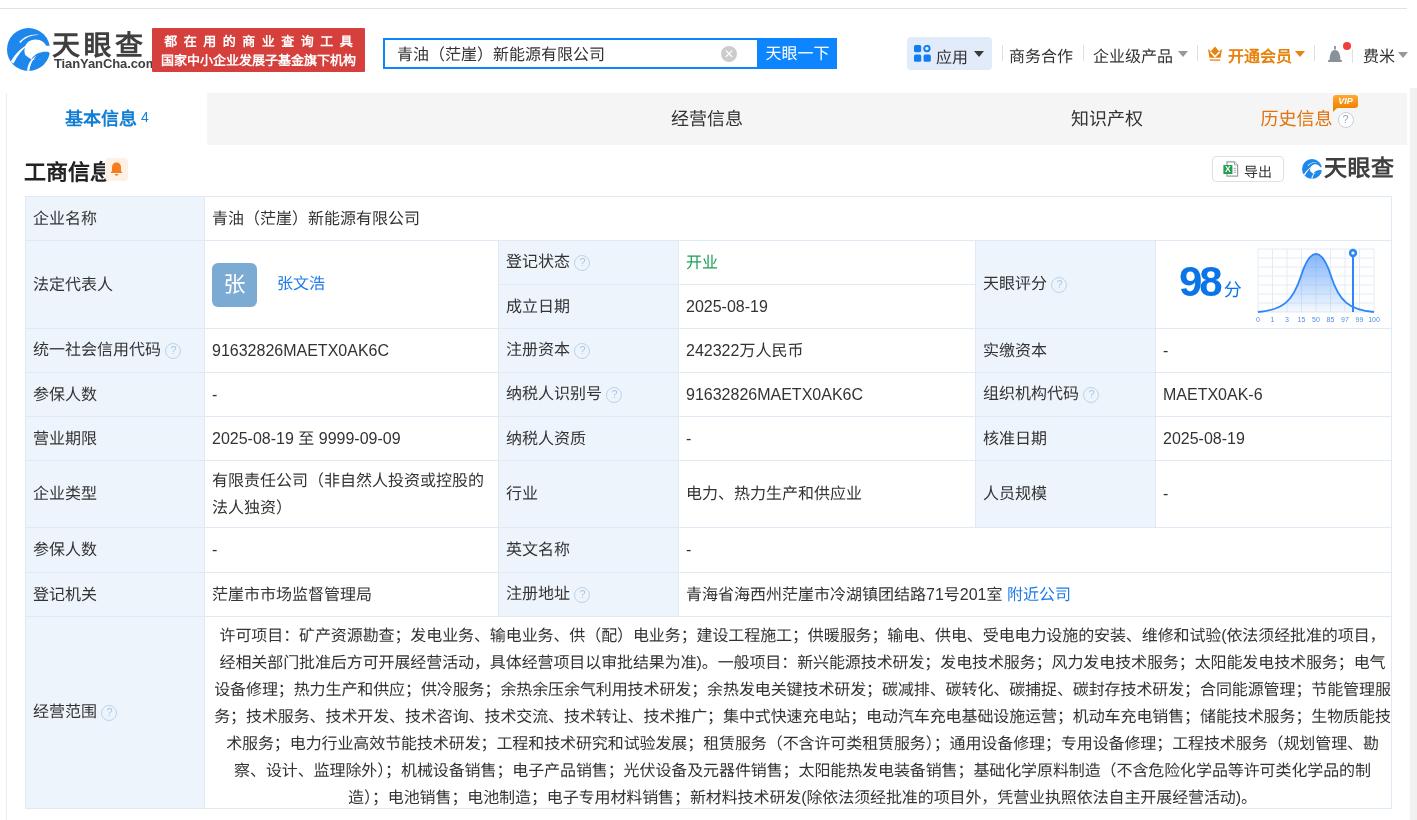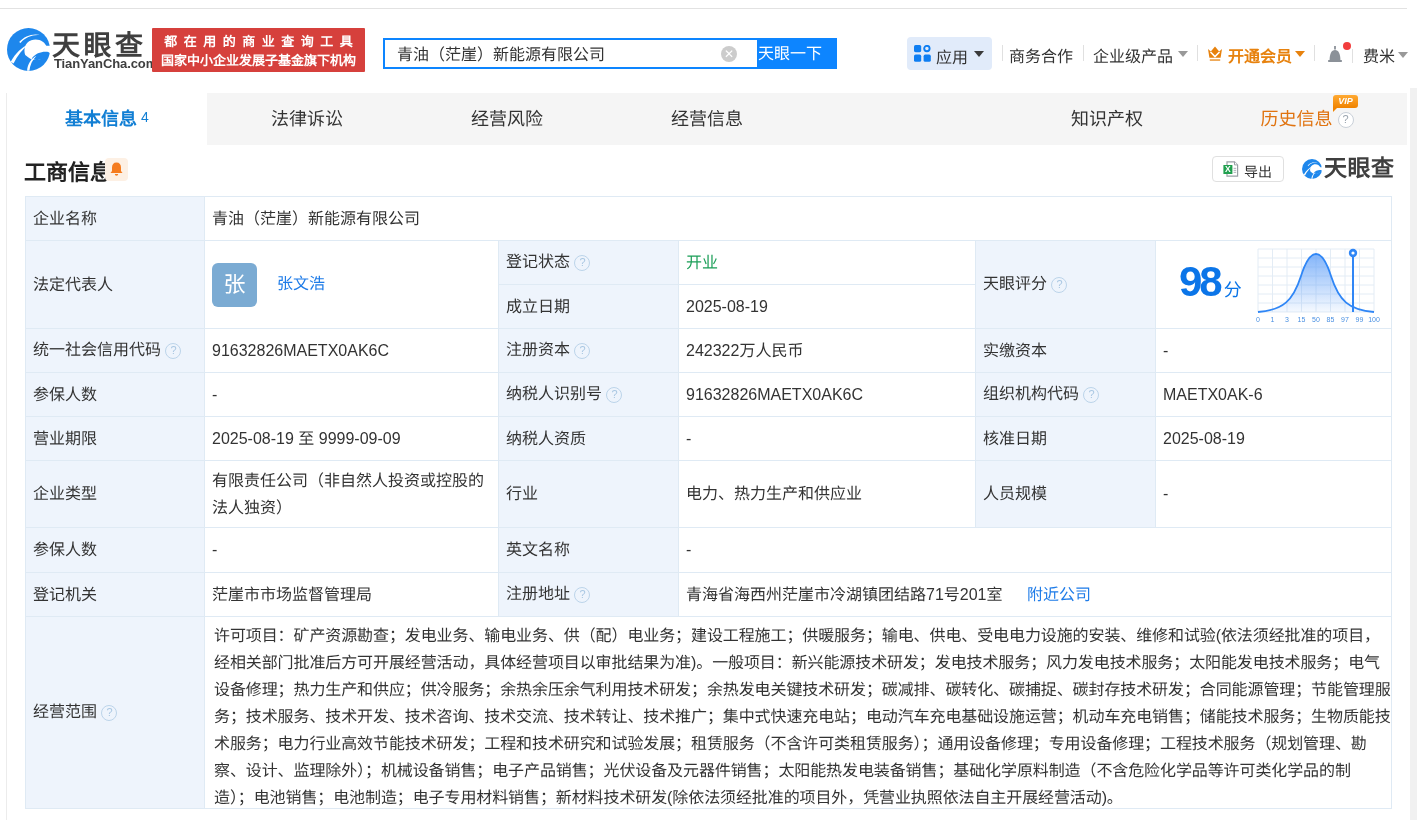--- a/index.html
+++ b/index.html
@@ -21,21 +21,21 @@
   
   #stabs { left:389px; top:17px; height:20px; font-size:14px; }
   #stabs span { display:inline-block; vertical-align:top; height:20px; line-height:20px;margin-top:24px; }
   .stab-act { background:#0d85ff; color:#fff; width:60px; text-align:center; }
   .stab { color:#8b5cf6; width:46px; text-align:center; font-size:15px;}
   #searchbox { left:383px; top:38px; width:376px; height:31px; border:2px solid #0d85ff; background:#fff; }
   #searchtext { left:397px; top:41px; font-size:16px; color:#333; }
   #clearx { left:721px; top:46px; width:16px; height:16px; border-radius:50%; background:#ccc;
      color:#fff; font-size:12px; line-height:16px; text-align:center;}
   #searchbtn { left:758px; top:38px; width:79px; height:31px; background:#0d85ff; color:#fff;
-     font-size:16px; text-align:left; line-height:31px;}
+     font-size:16px; text-align:center; line-height:31px;}
   
   .nav { font-size:16px; color:#333; }
   #app-pill { left:907px; top:37px; width:85px; height:33px; background:#e1ebfa; border-radius:4px; }
   #app-pill .txt { position:absolute; left:29px; top:7px; font-size:16px; color:#333;}
   .tri { display:inline-block; width:0; height:0; border-left:5px solid transparent;
      border-right:5px solid transparent; border-top:6px solid #3a3a3a; }
   .tri-gray { border-top-color:#999; }
   .navdiv { width:1px; height:16px; background:#e0e0e0; top:45px; }
   #orange-item { color:#e7820e; font-weight:bold; }
   
@@ -69,21 +69,21 @@
   #tbl td { border:1px solid #dfeaf4; font-size:16px; line-height:16px; color:#333; padding:0 0 0 7px; vertical-align:middle; }
   #tbl td.lb { background:#eef4fc; }
   #tbl td.vl { background:#fff; }
   #tbl td.green, .green { color:#1ea05a; }
   .blue { color:#1f7ce8; }
   #avatar { display:inline-block; width:45px; height:44px; background:#7babd3; border-radius:6px;
      color:#fff; font-size:22px; text-align:center; line-height:44px; vertical-align:middle;}
   #bigscore { position:absolute; left:1179px; top:261px; font-size:42px; line-height:42px; letter-spacing:-3px; font-weight:bold; color:#0b75e8; }
   #bigscore span { font-size:18px; font-weight:normal; margin-left:4px; letter-spacing:0;}
   #chart { position:absolute; left:1253px; top:246px; }
-  .nw { white-space:nowrap; }
+  .nw { white-space:nowrap;text-align:center; }
 </style>
 </head>
 <body>
 <div id="page">
   <div class="abs" id="topline"></div>
 
   <svg class="abs" id="logo-circle" width="43" height="43" viewBox="0 0 46 46">
     <circle cx="23" cy="23" r="23" fill="#1e87ec"></circle>
     <path d="M19.5,29 C17.5,23 19,15.5 26,13 C33.5,10.5 41,14.5 42.5,20.5 C44,26 41.5,31 37,33 C32,35.2 26,34.5 23,31.5 Z" fill="#fff"></path>
     <rect x="39.5" y="19" width="6.5" height="7.5" fill="#fff"></rect>
@@ -134,22 +134,20 @@
     <path d="M2.6,14 C2.6,8 4.4,4 8,4 C11.6,4 13.4,8 13.4,14 Z" fill="#8b9198"></path>
     <rect x="1" y="14" width="14" height="2" rx="0.8" fill="#8b9198"></rect>
   </svg>
   <div class="abs" style="left:1343px;top:42px;width:8px;height:8px;border-radius:50%;background:#f23d3d"></div>
   <div class="abs navdiv" style="left:1352px;top:49px;height:14px"></div>
   <div class="abs nav" style="left:1363px;top:43px">费米</div>
   <span class="abs tri tri-gray" style="left:1398px;top:52px"></span>
 
   <div class="abs" id="tabbar">
     <div class="tab" id="tab0" style="left:0">基本信息<span class="cnt">4</span></div>
-    <div class="tab" style="left:200px">法律诉讼</div>
-    <div class="tab" style="left:400px">经营风险</div>
     <div class="tab" style="left:600px">经营信息</div>
     <div class="tab" style="left:1000px">知识产权</div>
     <div class="tab" id="tab6" style="left:1200px">历史信息 <span class="qmark">?</span><span id="vipbadge">VIP</span></div>
   </div>
   <div class="abs" id="leftline"></div>
   <div class="abs" id="scroll"></div>
 
   <div class="abs" id="sectitle">工商信息</div>
   <div class="abs" id="bellbadge">
     <svg style="position:absolute;left:5px;top:4px" width="13" height="15" viewBox="0 0 13 15">
@@ -241,21 +239,21 @@
     <tr style="height:45px">
       <td class="lb">参保人数</td>
       <td class="vl">-</td>
       <td class="lb">英文名称</td>
       <td class="vl" colspan="3">-</td>
     </tr>
     <tr style="height:44px">
       <td class="lb">登记机关</td>
       <td class="vl">茫崖市市场监督管理局</td>
       <td class="lb">注册地址 <span class="qmark qmark-b">?</span></td>
-      <td class="vl" colspan="3">青海省海西州茫崖市冷湖镇团结路71号201室 <span class="blue" style="margin-left:20px">附近公司</span></td>
+      <td class="vl" colspan="3">青海省海西州茫崖市冷湖镇团结路71号201室 <span class="blue" style="margin-left:0">附近公司</span></td>
     </tr>
     <tr style="height:192px">
       <td class="lb">经营范围 <span class="qmark qmark-b">?</span></td>
       <td class="vl" colspan="5" style="vertical-align:top;padding:5px 0 0 9px">
             <div style="height:186px;overflow:hidden;line-height:27px;letter-spacing:-0.1px">
         <div class="nw">许可项目：矿产资源勘查；发电业务、输电业务、供（配）电业务；建设工程施工；供暖服务；输电、供电、受电电力设施的安装、维修和试验(依法须经批准的项目，</div>
         <div class="nw">经相关部门批准后方可开展经营活动，具体经营项目以审批结果为准)。一般项目：新兴能源技术研发；发电技术服务；风力发电技术服务；太阳能发电技术服务；电气</div>
         <div class="nw">设备修理；热力生产和供应；供冷服务；余热余压余气利用技术研发；余热发电关键技术研发；碳减排、碳转化、碳捕捉、碳封存技术研发；合同能源管理；节能管理服</div>
         <div class="nw">务；技术服务、技术开发、技术咨询、技术交流、技术转让、技术推广；集中式快速充电站；电动汽车充电基础设施运营；机动车充电销售；储能技术服务；生物质能技</div>
         <div class="nw">术服务；电力行业高效节能技术研发；工程和技术研究和试验发展；租赁服务（不含许可类租赁服务）；通用设备修理；专用设备修理；工程技术服务（规划管理、勘</div>

